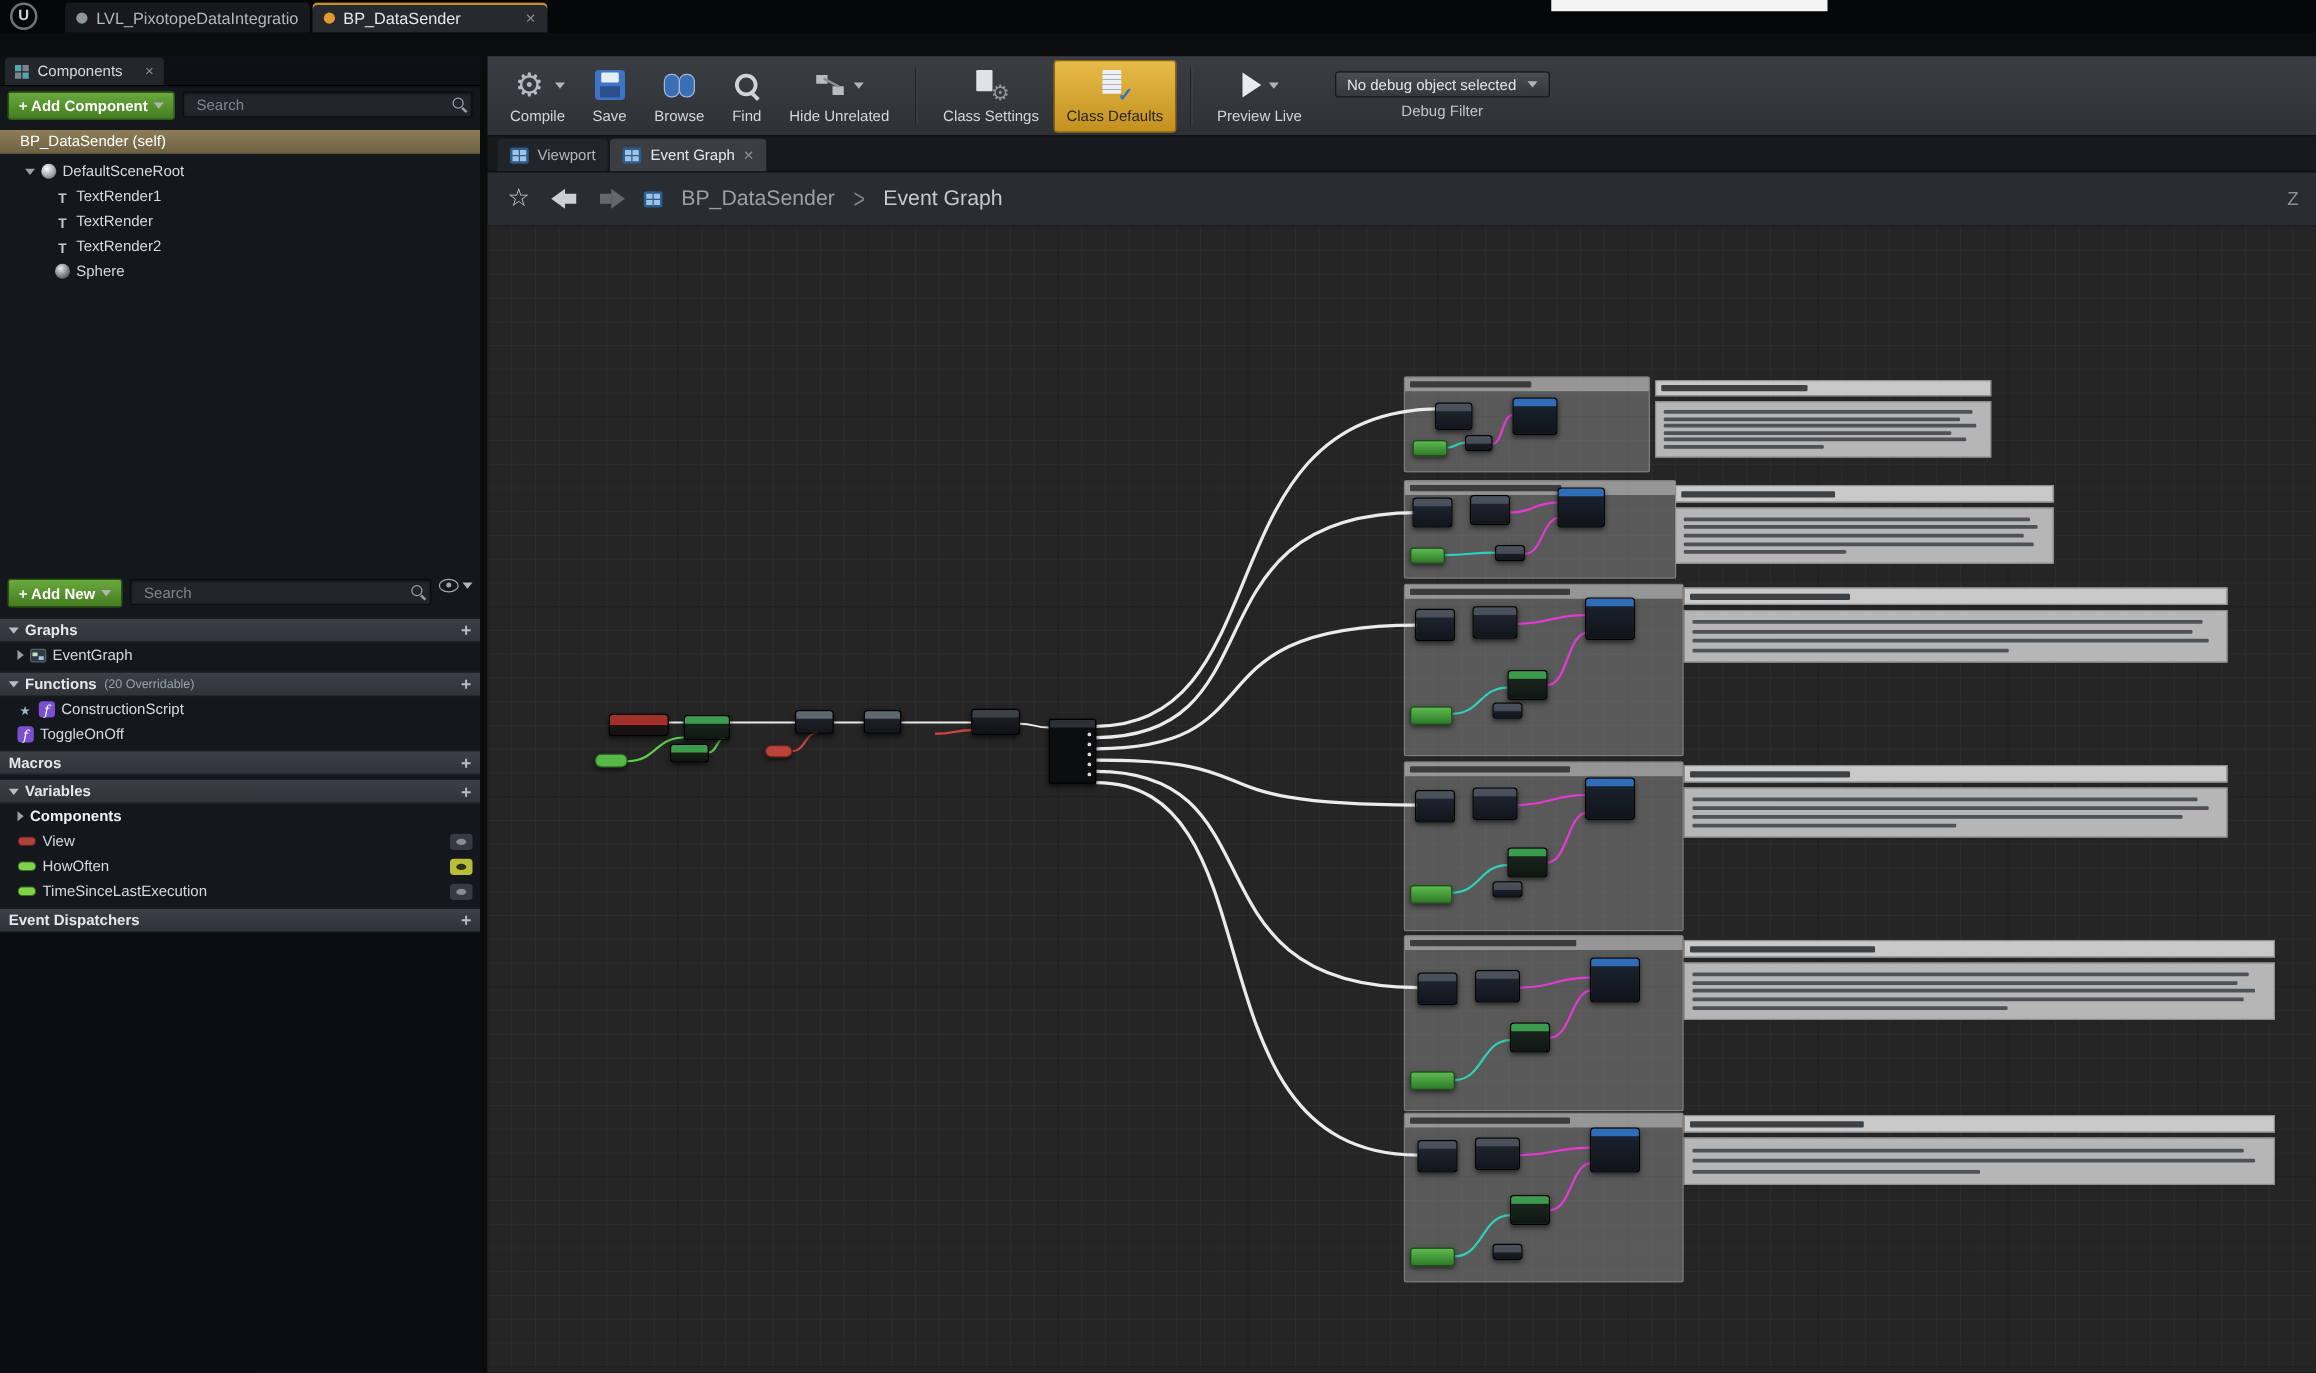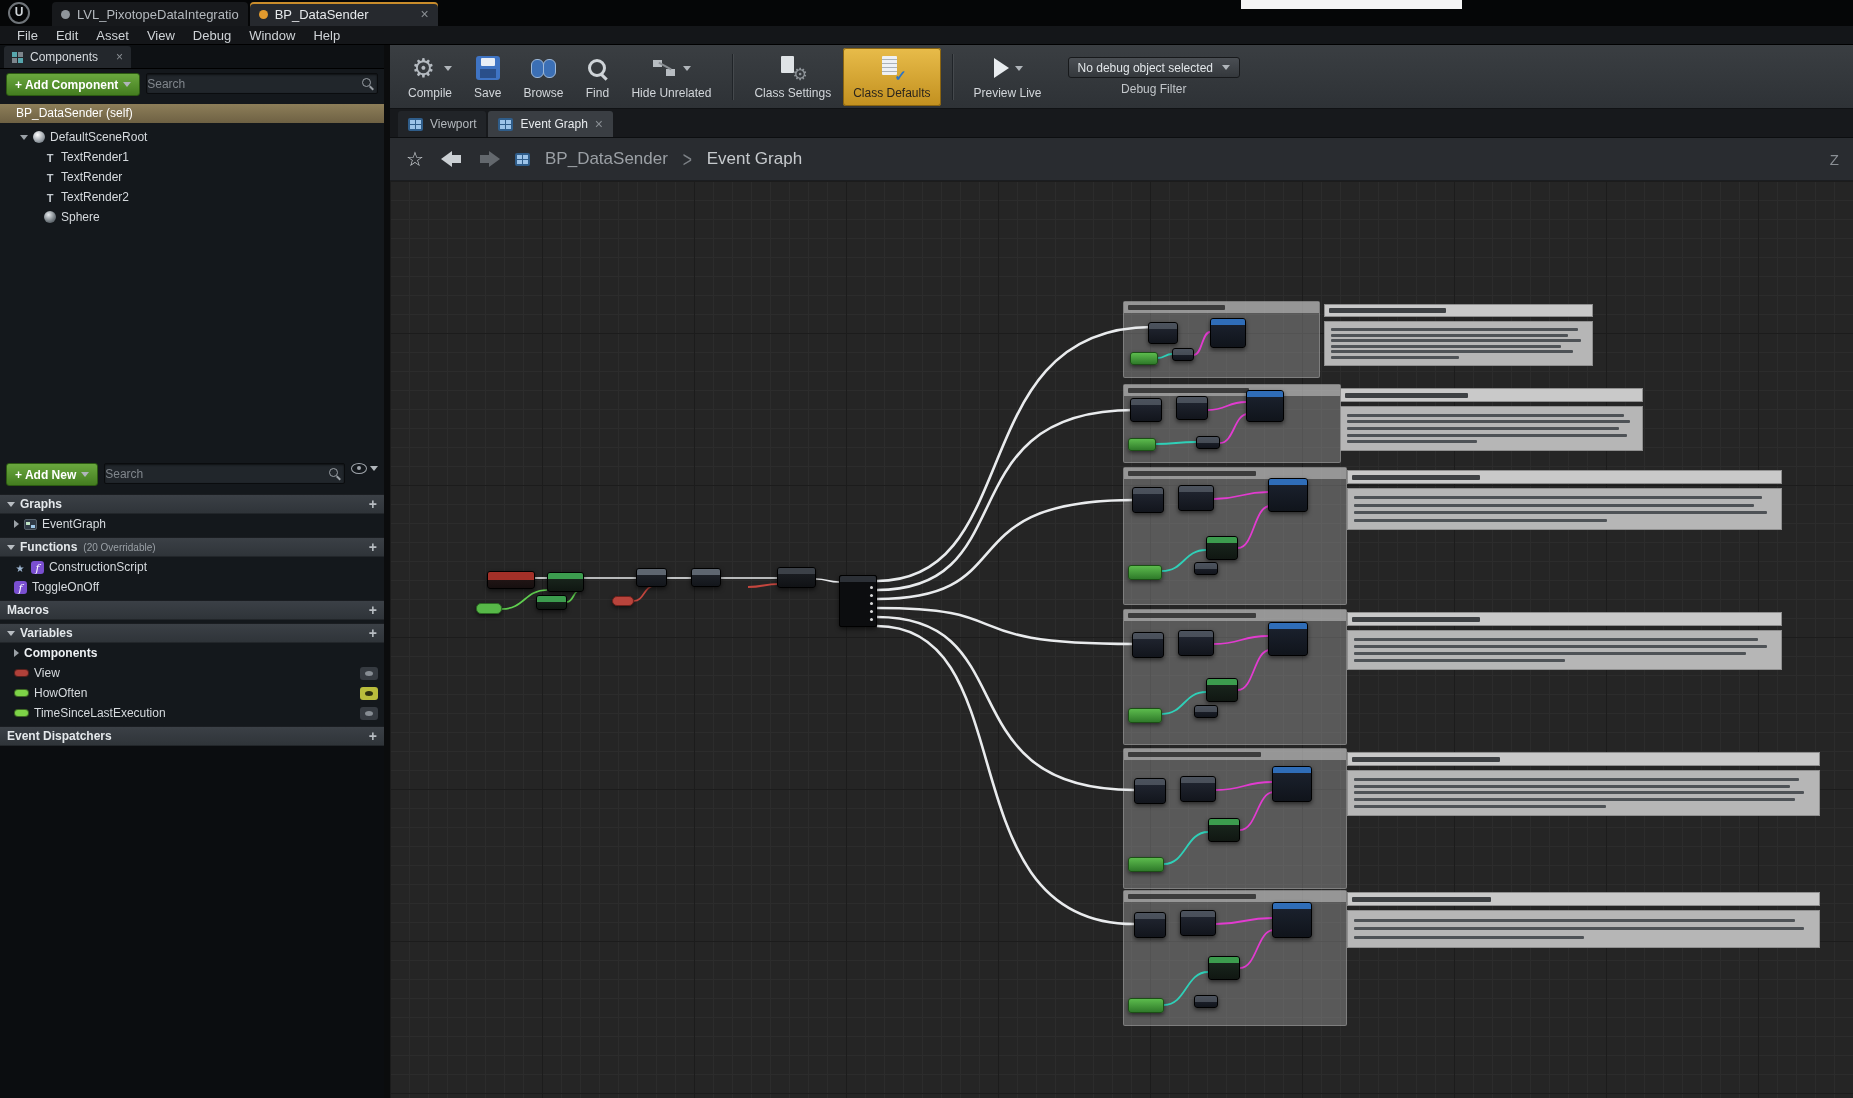--- a/index.html
+++ b/index.html
@@ -26,21 +26,21 @@
 
 .left-panel{position:absolute;left:0;top:45px;width:384px;bottom:0;background:#14181c}
 .comp-block{position:absolute;left:0;top:0;right:0;height:414px}
 .mb-block{position:absolute;left:0;top:414px;right:0;bottom:0;display:flex;flex-direction:column;background:#14181c}
 .panel-tabstrip{height:24px;background:#0e1114;display:flex;align-items:flex-end;padding-left:4px;border-bottom:1px solid #000}
 .panel-tab{height:22px;display:flex;align-items:center;gap:6px;padding:0 8px;background:#23272c;border-radius:3px 3px 0 0;color:#d6dade;font-size:12px;cursor:pointer}
 .panel-tab .tab-close{margin-left:12px;font-size:12px}
 .addrow{display:flex;align-items:flex-start;gap:6px;padding:4px 6px;height:32px}
 .green-btn{display:flex;align-items:center;gap:5px;height:23px;padding:0 8px;background:linear-gradient(#6aa83e,#447d20);border:1px solid #2c5a12;border-radius:3px;color:#fff;font-size:12px;font-weight:bold;font-family:inherit;cursor:pointer;white-space:nowrap;flex:none}
 .searchbox{position:relative;flex:1;height:21px}
-.searchbox input{width:100%;height:100%;background:#21262b;border:1px solid #0a0c0e;border-radius:2px;color:#dfe3e6;font-size:12px;padding:0 20px 0 0;font-family:inherit;box-shadow:inset 0 1px 2px rgba(0,0,0,.6)}
+.searchbox input{width:100%;height:100%;background:#21262b;border:1px solid #0a0c0e;border-radius:2px;color:#dfe3e6;font-size:12px;padding:0 20px 0 10px;font-family:inherit;box-shadow:inset 0 1px 2px rgba(0,0,0,.6)}
 .searchbox input::placeholder{color:#80868c}
 .self-row{margin-top:3px;height:19px;background:linear-gradient(#8d7e59,#6e6143);color:#fff;font-size:12px;line-height:19px;padding-left:16px;cursor:pointer}
 .comp-tree{padding-top:4px}
 .tree-row{display:flex;align-items:center;gap:5px;height:20px;font-size:12px;color:#d6dade;cursor:pointer}
 .expander{width:0;height:0;border-left:4px solid transparent;border-right:4px solid transparent;border-top:5px solid #9aa0a6;flex:none}
 .expander.closed{border:0;border-top:4px solid transparent;border-bottom:4px solid transparent;border-left:5px solid #9aa0a6}
 .mb-eyebtn{display:flex;align-items:center;gap:3px;cursor:pointer;flex:none}
 .mb-header{display:flex;align-items:center;height:20px;background:linear-gradient(#3b4046,#2f3439);border-top:1px solid #1a1d21;border-bottom:1px solid #22262a;padding:0 7px;margin-top:3px;color:#e4e8eb;font-size:12px;font-weight:bold;cursor:pointer}
 .hdr-arrow{width:0;height:0;border-left:4px solid transparent;border-right:4px solid transparent;border-top:5px solid #b8bdc2;margin-right:5px}
 .mb-badge{margin-left:6px;font-weight:normal;font-size:10px;color:#9aa0a6}
@@ -182,29 +182,20 @@
         </div>
         <div class="title-tab active">
           <span class="tab-dot" style="background: rgb(226, 154, 46);"></span>
           <span class="tab-label lbl">BP_DataSender</span>
           <span class="tab-close"></span>
         </div>
       </div>
     <div class="white-sliver"></div>
   </div>
 
-  <div class="menubar">
-      <span class="menu-item">File</span>
-      <span class="menu-item">Edit</span>
-      <span class="menu-item">Asset</span>
-      <span class="menu-item">View</span>
-      <span class="menu-item">Debug</span>
-      <span class="menu-item">Window</span>
-      <span class="menu-item">Help</span>
-    </div>
 
   <div class="left-panel">
     <div class="comp-block">
       <div class="panel-tabstrip">
         <div class="panel-tab">
           <span class="icon i-tabgrid"></span>
           <span class="lbl">Components</span>
           <span class="tab-close"></span>
         </div>
       </div>

